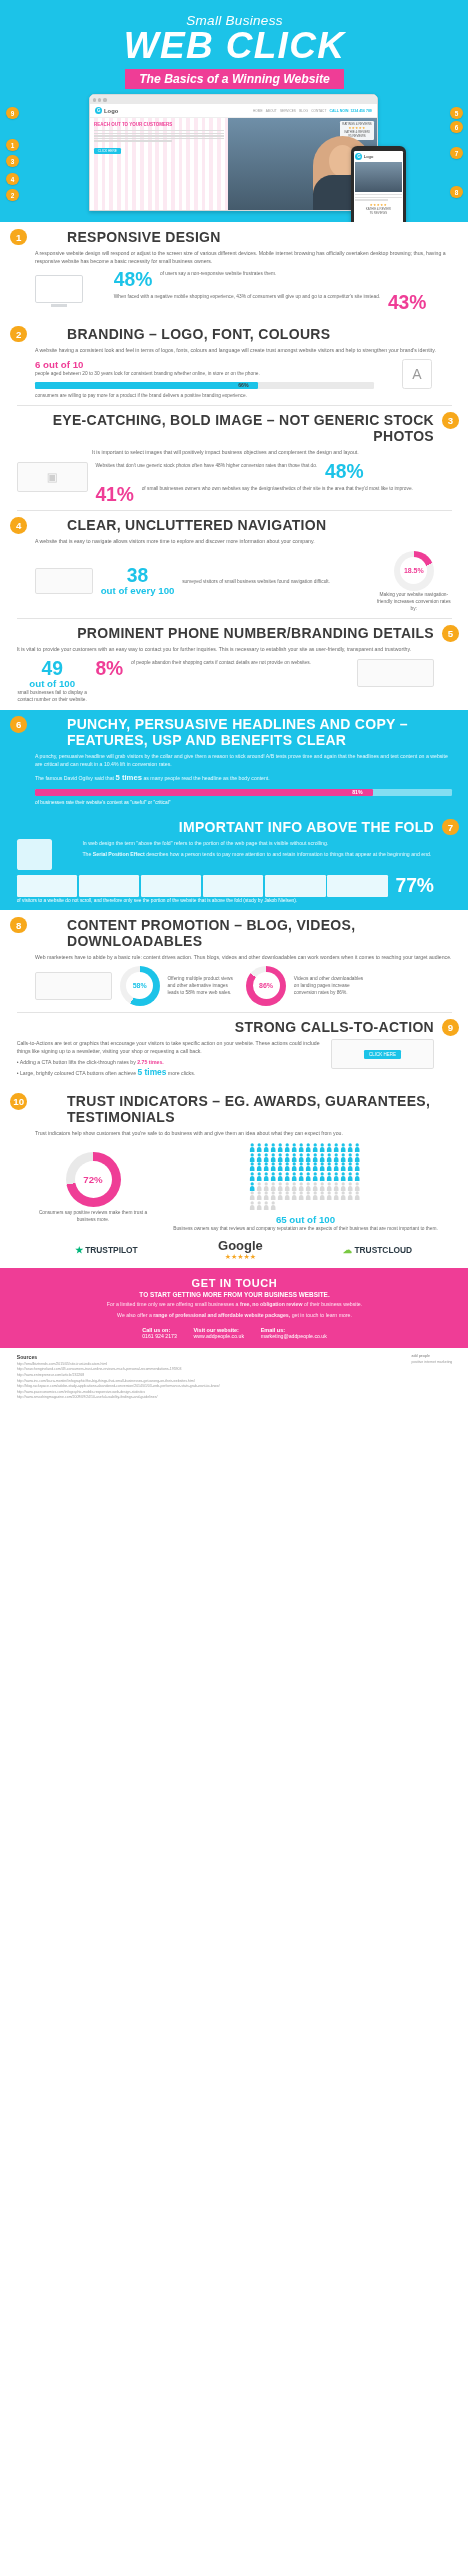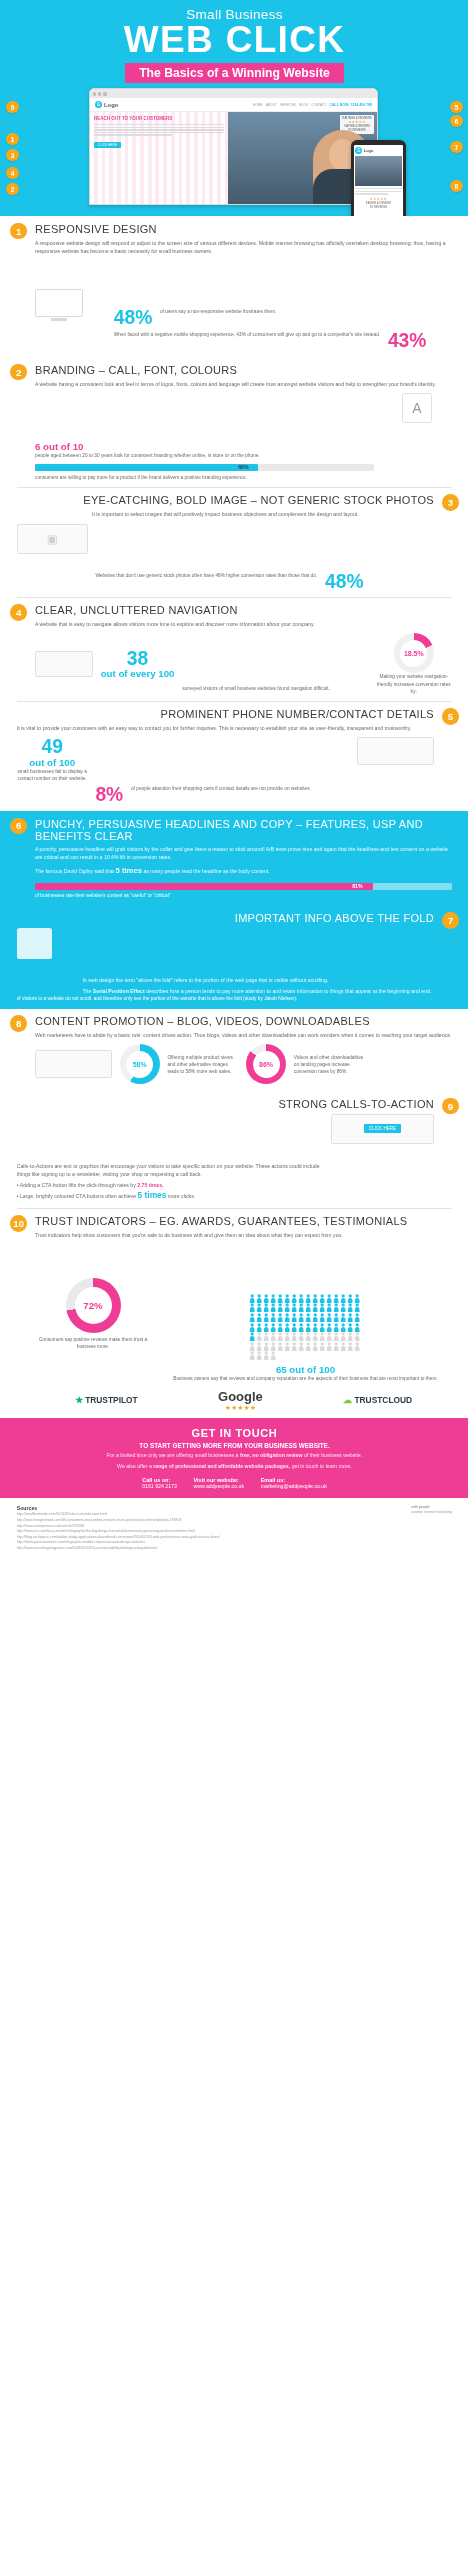--- a/index.html
+++ b/index.html
@@ -5,21 +5,21 @@
   * { box-sizing: border-box; margin:0; padding:0; }
   body {
     width: 469px;
     background: #ffffff;
     font-family: "Liberation Sans", sans-serif;
     color: #3b3b3b;
   }
   .page { width:469px; position:relative; overflow:hidden; }
 
   
-  .header { background:#1cc3e8; padding:7px 0 0 0; text-align:center; position:relative; }
+  .header { background:#1cc3e8; padding:13px 0 0 0; text-align:center; position:relative;font-style:italic; }
   .hdr-small { color:#ffffff; font-size:13.5px; font-weight:300; letter-spacing:0.3px; }
   .hdr-big { color:#ffffff; font-size:37px; font-weight:bold; letter-spacing:1.3px; line-height:1.0; margin-top:-1.3px;}
   .hdr-band { background:#ef3d96; display:inline-block; padding:3.2px 14px; margin-top:5.2px; }
   .hdr-band span { color:#ffffff; font-size:12.2px; font-weight:bold; }
 
   
   .hero { background:#1cc3e8; padding:9px 0 11.6px 0; position:relative; height:133px; }
   .browser {
     position:absolute; left:89px; top:5.2px; width:289px; height:117px;
     background:#ffffff; border-radius:5.2px 5.2px 0 0; box-shadow:0 1.3px 3.9px rgba(0,0,0,.18);
@@ -67,34 +67,34 @@
   .sec { position:relative; padding:6.4px 16.7px 6.4px 35px; }
   .sec.white { background:#ffffff; }
   .sec.cyan { background:#1cc3e8; color:#ffffff; }
   .sec .num {
     position:absolute; left:10.3px; top:6.4px; width:16.7px; height:16.7px; border-radius:50%;
     background:#f7a81b; color:#fff; font-size:9.7px; font-weight:bold;
     display:flex; align-items:center; justify-content:center;
   }
   .sec.rightnum { padding:6.4px 35px 6.4px 16.7px; }
   .sec.rightnum .num { left:auto; right:10.3px; }
-  .sec h2 { font-size:11px; font-weight:normal; color:#3b3b3b; letter-spacing:0.3px; margin-bottom:3.9px; }
+  .sec h2 { font-size:14px; font-weight:bold; color:#3b3b3b; letter-spacing:0.3px; margin-bottom:3.9px;margin-left:32px; }
   .sec.cyan h2 { color:#ffffff; }
   .sec.rightnum h2 { text-align:right; }
   .sec p { font-size:5.2px; line-height:1.55; color:#6b6b6b; }
   .sec.cyan p { color:#eafaff; }
   .hr { height:0.6px; background:#e3e3e3; margin:0 16.7px; }
 
   .big { font-size:19.3px; font-weight:bold; line-height:1; }
   .big.cyan { color:#1cc3e8; }
   .big.pink { color:#ef3d96; }
   .mid { font-size:9.7px; font-weight:bold; }
 
   .row { display:flex; gap:7.7px; align-items:center; }
-  .col { flex:1;margin-top:48px; }
+  .col { flex:1; }
 
   
   .bar-wrap { background:#e9e9e9; height:7px; border-radius:1.3px; position:relative; margin:2.6px 0; }
   .bar-fill { height:100%; border-radius:1.3px; }
   .bar-label { position:absolute; right:3.2px; top:0; font-size:5.2px; font-weight:bold; color:#fff; line-height:7px; }
 
   
   .donut { width:40px; height:40px; border-radius:50%; display:flex; align-items:center; justify-content:center; }
   .donut-in { width:27px; height:27px; border-radius:50%; background:#fff; display:flex; align-items:center; justify-content:center; font-size:7px; font-weight:bold; }
 
@@ -240,21 +240,21 @@
           <div class="small">When faced with a negative mobile shopping experience, 43% of consumers will give up and go to a competitor's site instead.</div>
           <div class="big pink" style="white-space:nowrap">43%</div>
         </div>
       </div>
     </div>
   </div>
   <div class="hr"></div>
 
   <div class="sec white">
     <div class="num">2</div>
-    <h2>BRANDING – CALL, FONT, COLOURS</h2>
+    <h2>BRANDING – LOGO, FONT, COLOURS</h2>
     <p>A website having a consistent look and feel in terms of logos, fonts, colours and language will create trust amongst website visitors and help to strengthen your brand's identity.</p>
     <div class="row" style="margin-top:5.2px; align-items:flex-start;">
       <div class="col">
         <div class="mid" style="color:#ef3d96;">6 out of 10</div>
         <div class="small">people aged between 20 to 30 years look for consistent branding whether online, in store or on the phone.</div>
         <div class="bar-wrap" style="margin-top:5.2px;">
           <div class="bar-fill cyanbar" style="width:66%;"></div>
           <div class="bar-label" style="right:auto; left:60%; color:#3b3b3b;">66%</div>
         </div>
         <div class="small">consumers are willing to pay more for a product if the brand delivers a positive branding experience.</div>
@@ -272,20 +272,24 @@
     <p style="text-align:center;">It is important to select images that will positively impact business objectives and complement the design and layout.</p>
     <div class="row" style="margin-top:5.2px; align-items:flex-start;">
       <div style="width:71px;">
         <div style="height:30px;border:1.3px solid #e0e0e0;border-radius:1.9px;background:#fafafa;display:flex;align-items:center;justify-content:center;color:#cfcfcf;font-size:11.6px;">▣</div>
       </div>
       <div class="col">
         <div class="row" style="align-items:flex-start;">
           <div class="small">Websites that don't use generic stock photos often have 48% higher conversion rates than those that do.</div>
           <div class="big cyan" style="white-space:nowrap">48%</div>
         </div>
+        <div class="row" style="align-items:flex-start; margin-top:3.9px;">
+          <div class="big pink" style="white-space:nowrap">41%</div>
+          <div class="small">of small businesses owners who own websites say the design/aesthetics of their site is the area that they'd most like to improve.</div>
+        </div>
       </div>
     </div>
   </div>
   <div class="hr"></div>
 
   <div class="sec white">
     <div class="num">4</div>
     <h2>CLEAR, UNCLUTTERED NAVIGATION</h2>
     <p>A website that is easy to navigate allows visitors more time to explore and discover more information about your company.</p>
     <div class="row" style="margin-top:5.2px; align-items:center;">
@@ -302,21 +306,21 @@
           <div class="donut-in" style="color:#ef3d96;">18.5%</div>
         </div>
         <div class="small">Making your website navigation-friendly increases conversion rates by:</div>
       </div>
     </div>
   </div>
   <div class="hr"></div>
 
   <div class="sec white rightnum">
     <div class="num">5</div>
-    <h2>PROMINENT PHONE NUMBER/CONTACT DETAILS</h2>
+    <h2>PROMINENT PHONE NUMBER/BRANDING DETAILS</h2>
     <p>It is vital to provide your customers with an easy way to contact you for further inquiries. This is necessary to establish your site as user-friendly, transparent and trustworthy.</p>
     <div class="row" style="margin-top:5.2px; align-items:flex-start;">
       <div style="text-align:center;width:71px;">
         <div class="big cyan">49</div>
         <div class="mid" style="color:#1cc3e8;">out of 100</div>
         <div class="small">small businesses fail to display a contact number on their website.</div>
       </div>
       <div class="row col" style="align-items:flex-start;">
         <div class="big pink" style="white-space:nowrap">8%</div>
         <div class="small">of people abandon their shopping carts if contact details are not provide on websites.</div>
@@ -351,20 +355,31 @@
         <div style="width:35px;height:31px;background:#ffffff;opacity:.85;border-radius:2.6px;"></div>
       </div>
       <div class="col">
         <p>In web design the term "above the fold" refers to the portion of the web page that is visible without scrolling.</p>
         <p style="margin-top:3.2px;">
           <span>The</span>
           <b>Serial Position Effect</b>
           <span>describes how a person tends to pay more attention to and retain information to things that appear at the beginning and end.</span>
         </p>
       </div>
+    </div>
+    <div class="row" style="margin-top:5.2px; align-items:center;">
+      <div class="col" style="display:flex; gap:1.9px;">
+        <div style="flex:1;height:22px;background:#fff;opacity:.9;border-radius:1.3px;"></div>
+        <div style="flex:1;height:22px;background:#fff;opacity:.9;border-radius:1.3px;"></div>
+        <div style="flex:1;height:22px;background:#fff;opacity:.9;border-radius:1.3px;"></div>
+        <div style="flex:1;height:22px;background:#fff;opacity:.9;border-radius:1.3px;"></div>
+        <div style="flex:1;height:22px;background:#fff;opacity:.9;border-radius:1.3px;"></div>
+        <div style="flex:1;height:22px;background:#fff;opacity:.9;border-radius:1.3px;"></div>
+      </div>
+      <div class="big" style="color:#ffffff;">77%</div>
     </div>
     <div class="small white-t">of visitors to a website do not scroll, and therefore only see the portion of the website that is above the fold (study by Jakob Nielsen).</div>
   </div>
 
   <div class="sec white">
     <div class="num">8</div>
     <h2>CONTENT PROMOTION – BLOG, VIDEOS, DOWNLOADABLES</h2>
     <p>Web marketeers have to abide by a basic rule: content drives action. Thus blogs, videos and other downloadables can work wonders when it comes to reaching your target audience.</p>
     <div class="row" style="margin-top:5.2px; align-items:center;">
       <div style="width:77px;">

